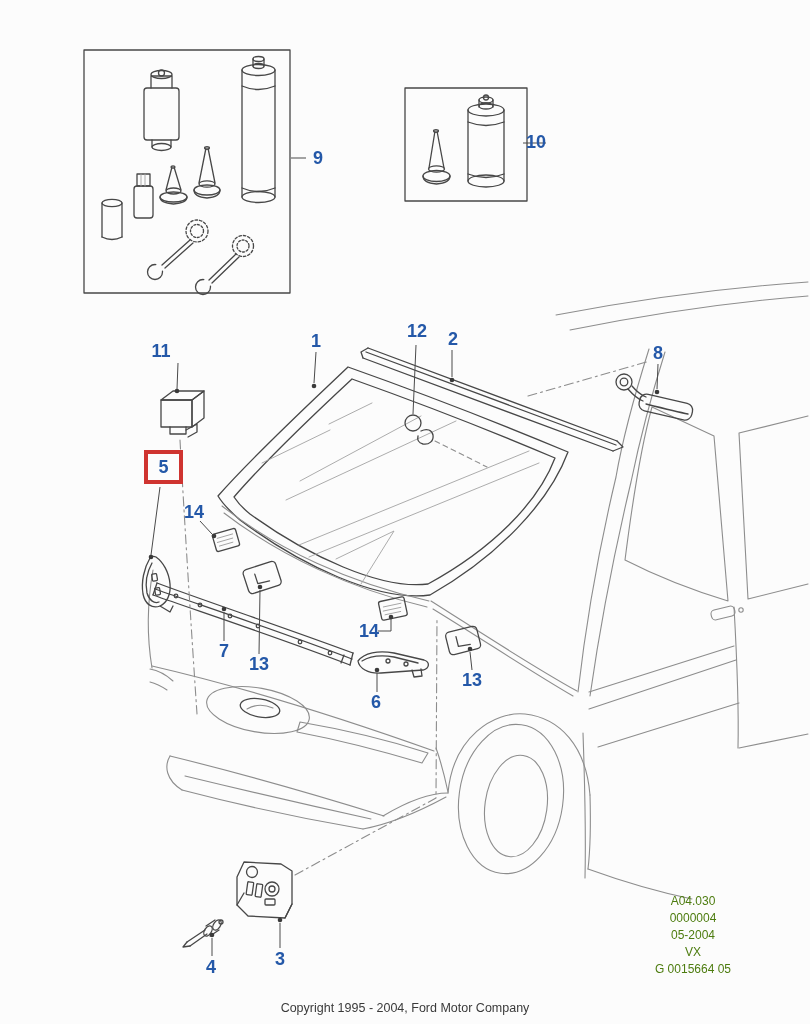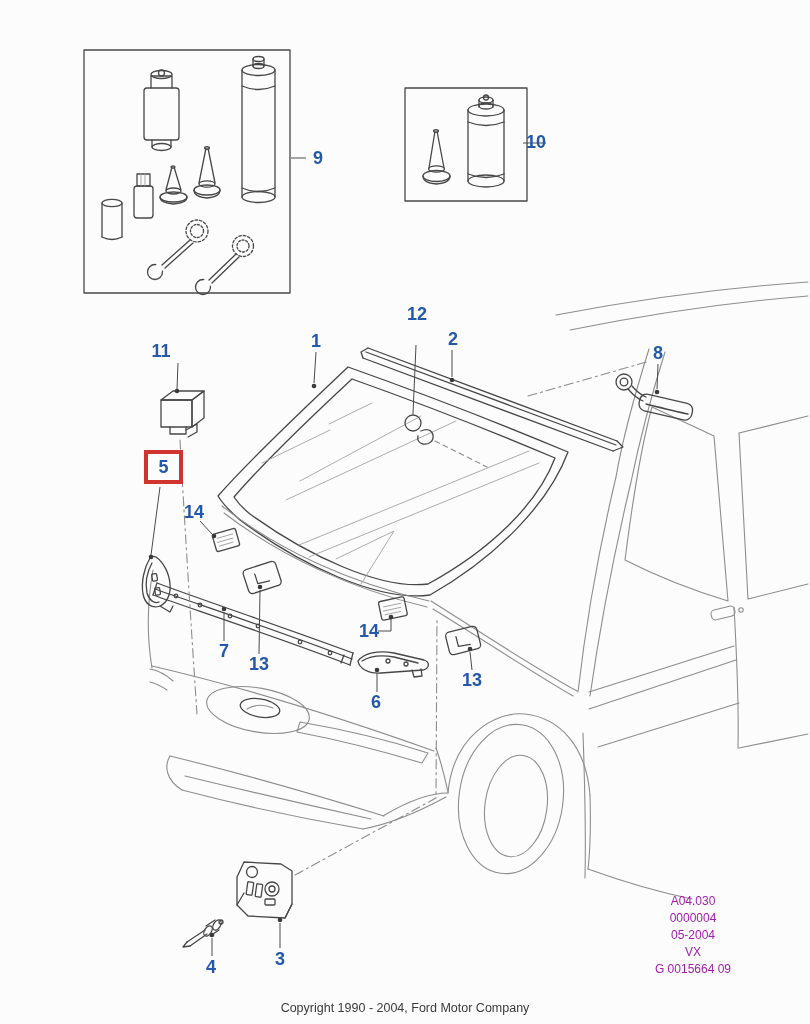--- a/index.html
+++ b/index.html
@@ -21,21 +21,21 @@
     user-select:none;cursor:pointer;
   }
   .highlight{
     position:absolute;left:144px;top:450px;width:39px;height:34px;
     border:4px solid #cf3430;box-sizing:border-box;
     display:flex;align-items:center;justify-content:center;background:rgba(255,255,255,0.0);
   }
   .highlight .callout{position:static;transform:none;}
   .info{
     position:absolute;left:626px;top:893px;width:134px;text-align:center;
-    font-size:12px;color:#a21caf;line-height:17px;
+    font-size:12px;color:#4d7c0f;line-height:17px;
   }
   .copyright{
     position:absolute;left:0;top:1001px;width:100%;text-align:center;
     font-size:12.5px;color:#3a3a3a;
   }
 </style>
 </head>
 <body>
 
 <div id="canvas">
@@ -300,39 +300,39 @@
         <circle class="dot" cx="212" cy="935" r="2.3"></circle>
       <path class="lead" d="M280,948 L280,923"></path>
         <circle class="dot" cx="280" cy="920" r="2.3"></circle>
     </g>
   </svg>
 
   <div class="callout" style="left:318px;top:158px">9</div>
   <div class="callout" style="left:536px;top:142px">10</div>
   <div class="callout" style="left:161px;top:351px">11</div>
   <div class="callout" style="left:316px;top:341px">1</div>
-  <div class="callout" style="left:417px;top:314px">12</div>
+  <div class="callout" style="left:417px;top:331px">12</div>
   <div class="callout" style="left:453px;top:339px">2</div>
   <div class="callout" style="left:658px;top:353px">8</div>
   <div class="callout" style="left:194px;top:512px">14</div>
   <div class="callout" style="left:224px;top:651px">7</div>
   <div class="callout" style="left:259px;top:664px">13</div>
   <div class="callout" style="left:369px;top:631px">14</div>
   <div class="callout" style="left:376px;top:702px">6</div>
   <div class="callout" style="left:472px;top:680px">13</div>
   <div class="callout" style="left:211px;top:967px">4</div>
   <div class="callout" style="left:280px;top:959px">3</div>
 
   <div class="highlight">
     <div class="callout">5</div>
   </div>
 
   <div class="info">
     <div>A04.030</div>
     <div>0000004</div>
     <div>05-2004</div>
     <div>VX</div>
-    <div>G 0015664 09</div>
+    <div>G 0015664 05</div>
   </div>
 
-  <div class="copyright">Copyright 1990 - 2004, Ford Motor Company</div>
+  <div class="copyright">Copyright 1995 - 2004, Ford Motor Company</div>
 
 </div>
 
 </body></html>

